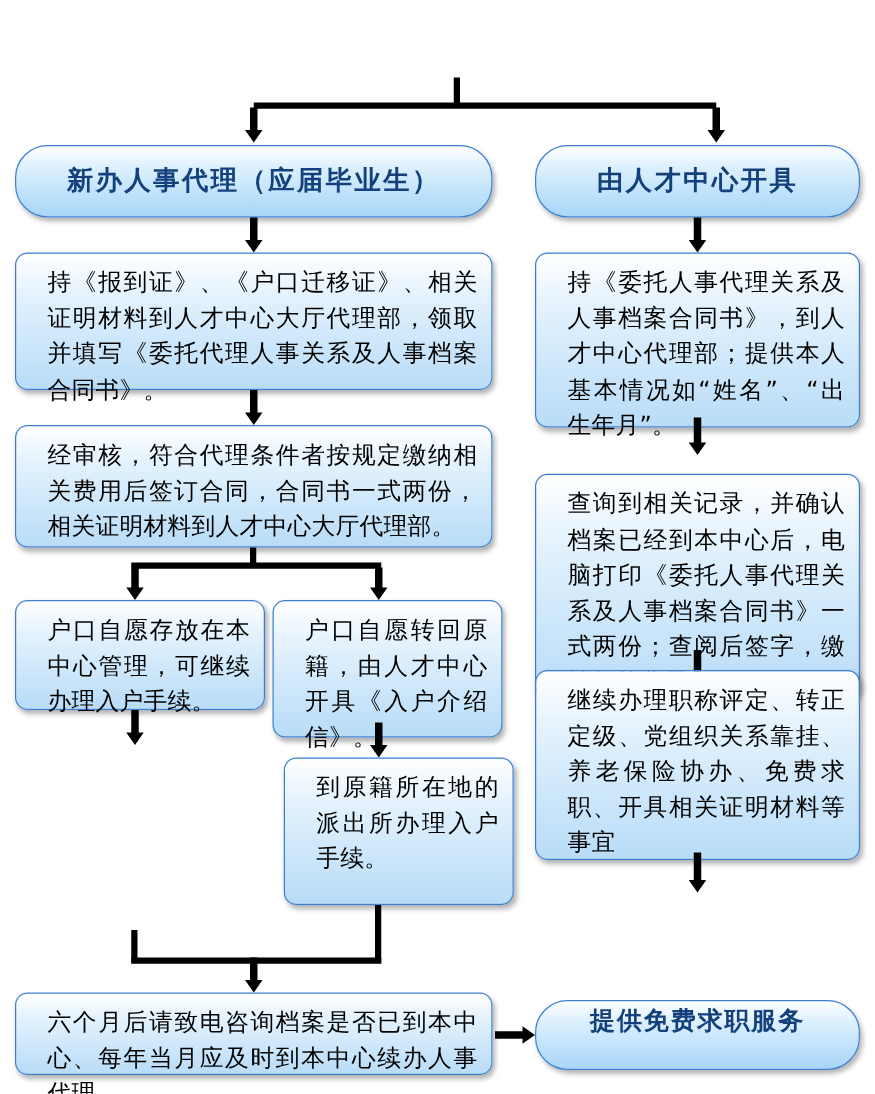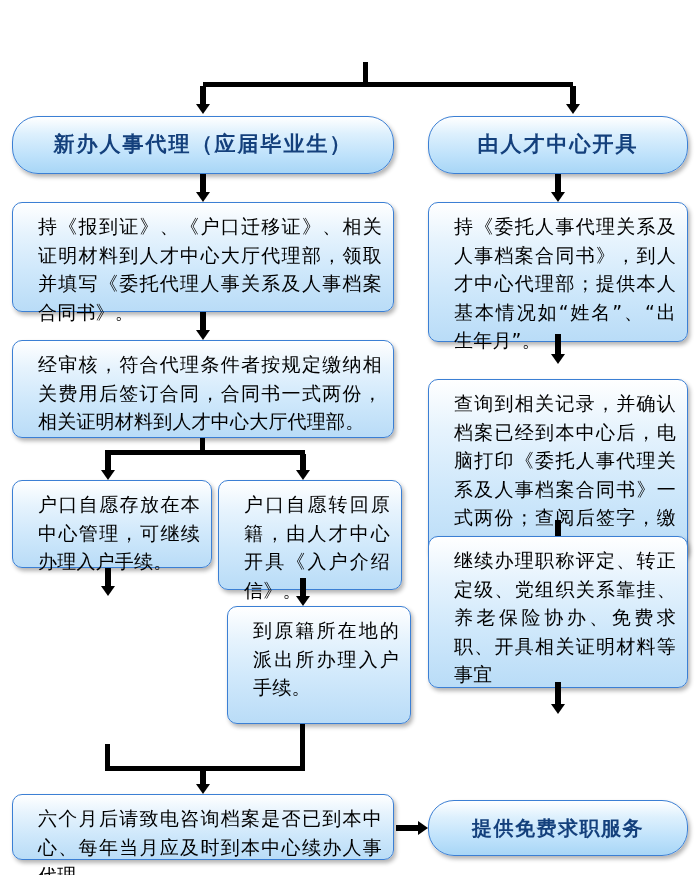--- a/index.html
+++ b/index.html
@@ -88,21 +88,21 @@
     font-weight: bold;
     color: #14407c;
     letter-spacing: 2px;
   }
 
   
   .result-node {
     border-radius: 26px;
     background: linear-gradient(to bottom, #ffffff 0%, #ddf0fd 30%, #bfe2fb 68%, #a8d6f6 100%);
     display: flex;
-    align-items: center;
+    align-items: flex-start;
     justify-content: center;
   }
   .result-node .txt {
     padding: 0;
     text-align: center;
     font-size: 20px;
     font-weight: bold;
     color: #14407c;
     letter-spacing: 1.5px;
   }

